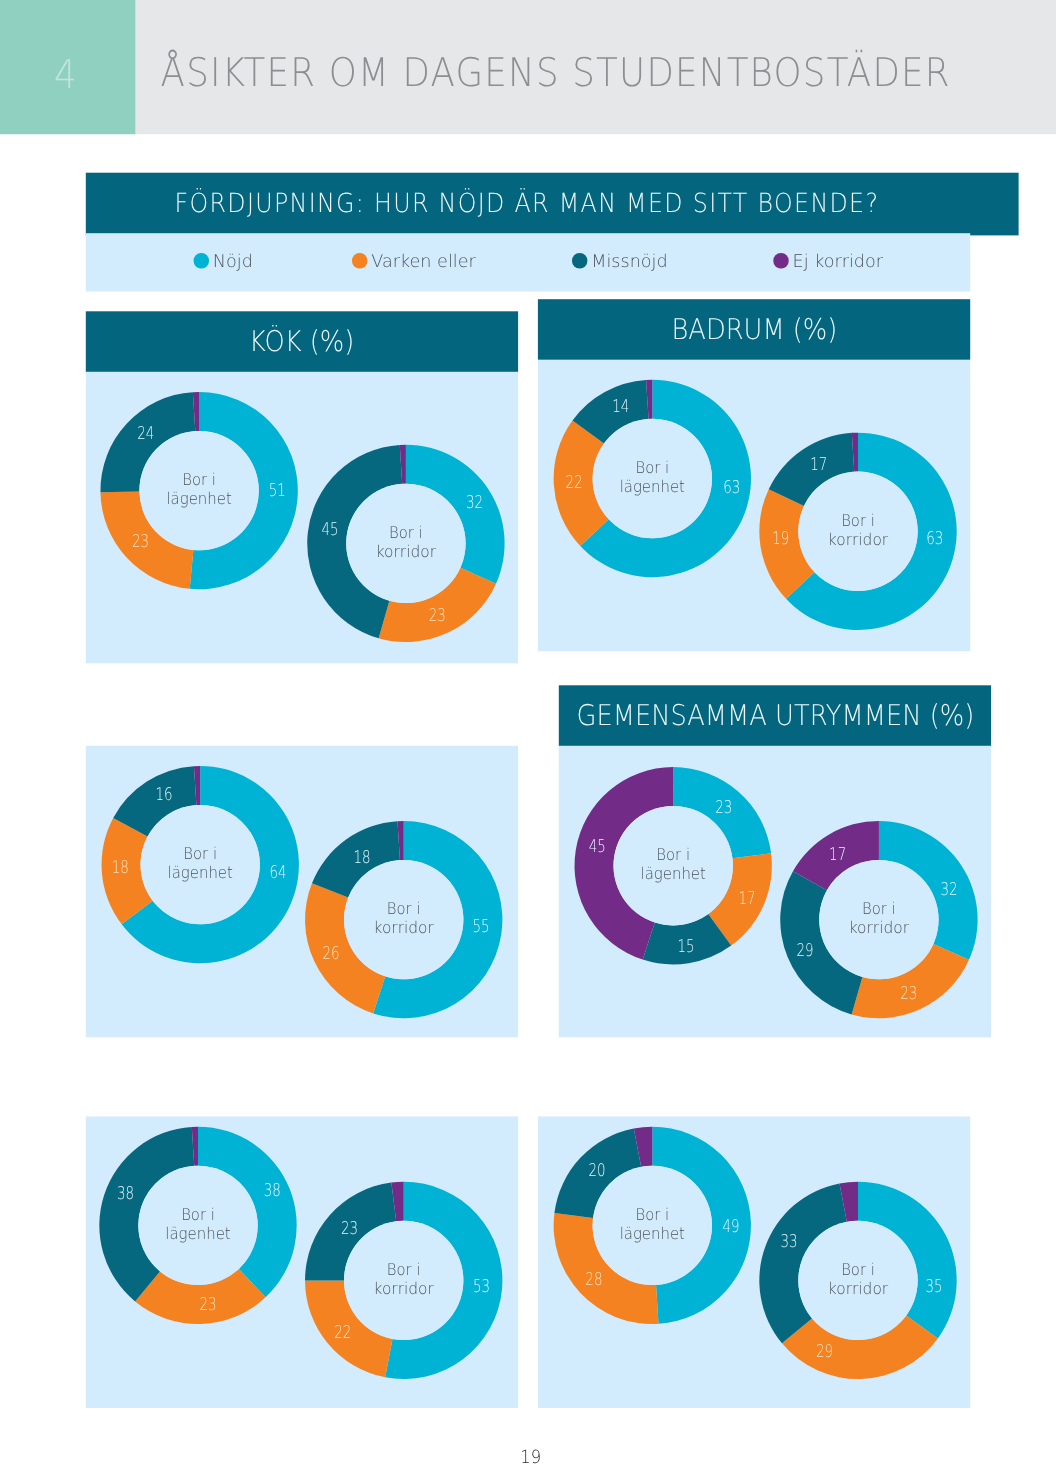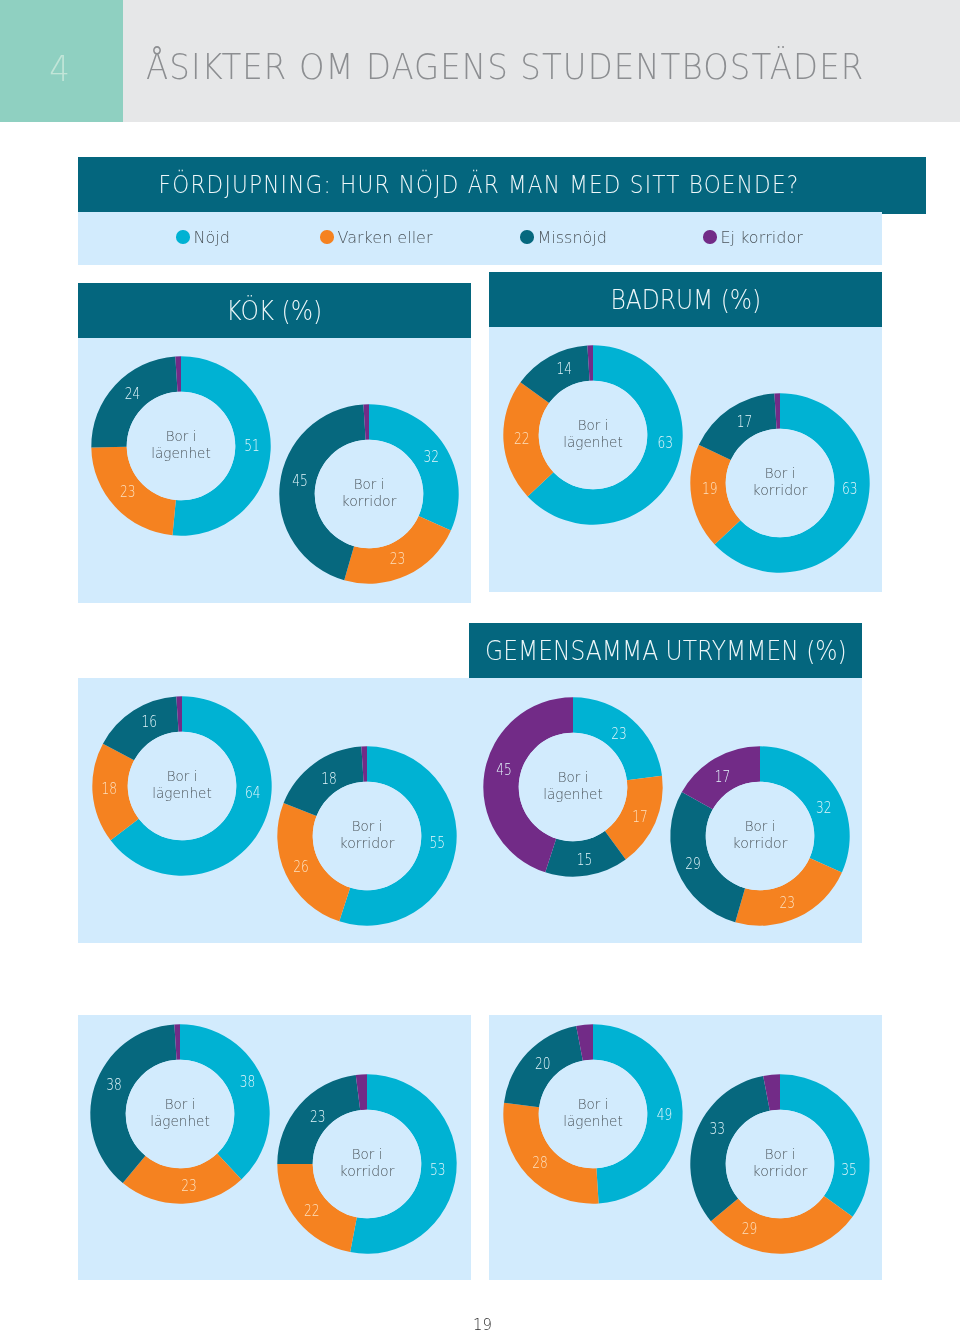--- a/index.html
+++ b/index.html
@@ -175,21 +175,21 @@
             <path d="M283.37,123.48A89.7,89.7 0 0 1 289.00,123.30L289.00,158.73A54.2685,54.2685 0 0 0 285.59,158.84Z" fill="#722B87"></path>
             <circle cx="289" cy="213" r="54.27" fill="#D2EBFD"></circle>
             <text class="ctr-lab" x="289" y="207.8" textLength="30.6" lengthAdjust="spacingAndGlyphs">Bor i</text>
             <text class="ctr-lab" x="289" y="225.2" textLength="54.9" lengthAdjust="spacingAndGlyphs">korridor</text>
             <text class="seg-lab" x="359.3" y="224.7" fill="#E3F6FB" textLength="15.5" lengthAdjust="spacingAndGlyphs">55</text>
             <text class="seg-lab" x="223.0" y="248.7" fill="#FCE1C0" textLength="15.5" lengthAdjust="spacingAndGlyphs">26</text>
             <text class="seg-lab" x="251.1" y="161.3" fill="#E3F6FB" textLength="15.5" lengthAdjust="spacingAndGlyphs">18</text>
           </g>
         </svg>
       </div>
-      <div class="panel" style="left: 469px; top: 623px;">
+      <div class="panel" style="left: 508px; top: 623px;">
         <div class="pbody"></div>
         <div class="ptitle">
           <span>GEMENSAMMA UTRYMMEN (%)</span>
         </div>
         <svg viewBox="0 0 393 320">
           <g>
             <path d="M104.00,74.30A89.7,89.7 0 0 1 192.99,152.76L157.84,157.20A54.2685,54.2685 0 0 0 104.00,109.73Z" fill="#00B2D3"></path>
             <path d="M192.99,152.76A89.7,89.7 0 0 1 156.72,236.57L135.90,207.90A54.2685,54.2685 0 0 0 157.84,157.20Z" fill="#F58220"></path>
             <path d="M156.72,236.57A89.7,89.7 0 0 1 76.28,249.31L87.23,215.61A54.2685,54.2685 0 0 0 135.90,207.90Z" fill="#06687E"></path>
             <path d="M76.28,249.31A89.7,89.7 0 0 1 104.00,74.30L104.00,109.73A54.2685,54.2685 0 0 0 87.23,215.61Z" fill="#722B87"></path>

